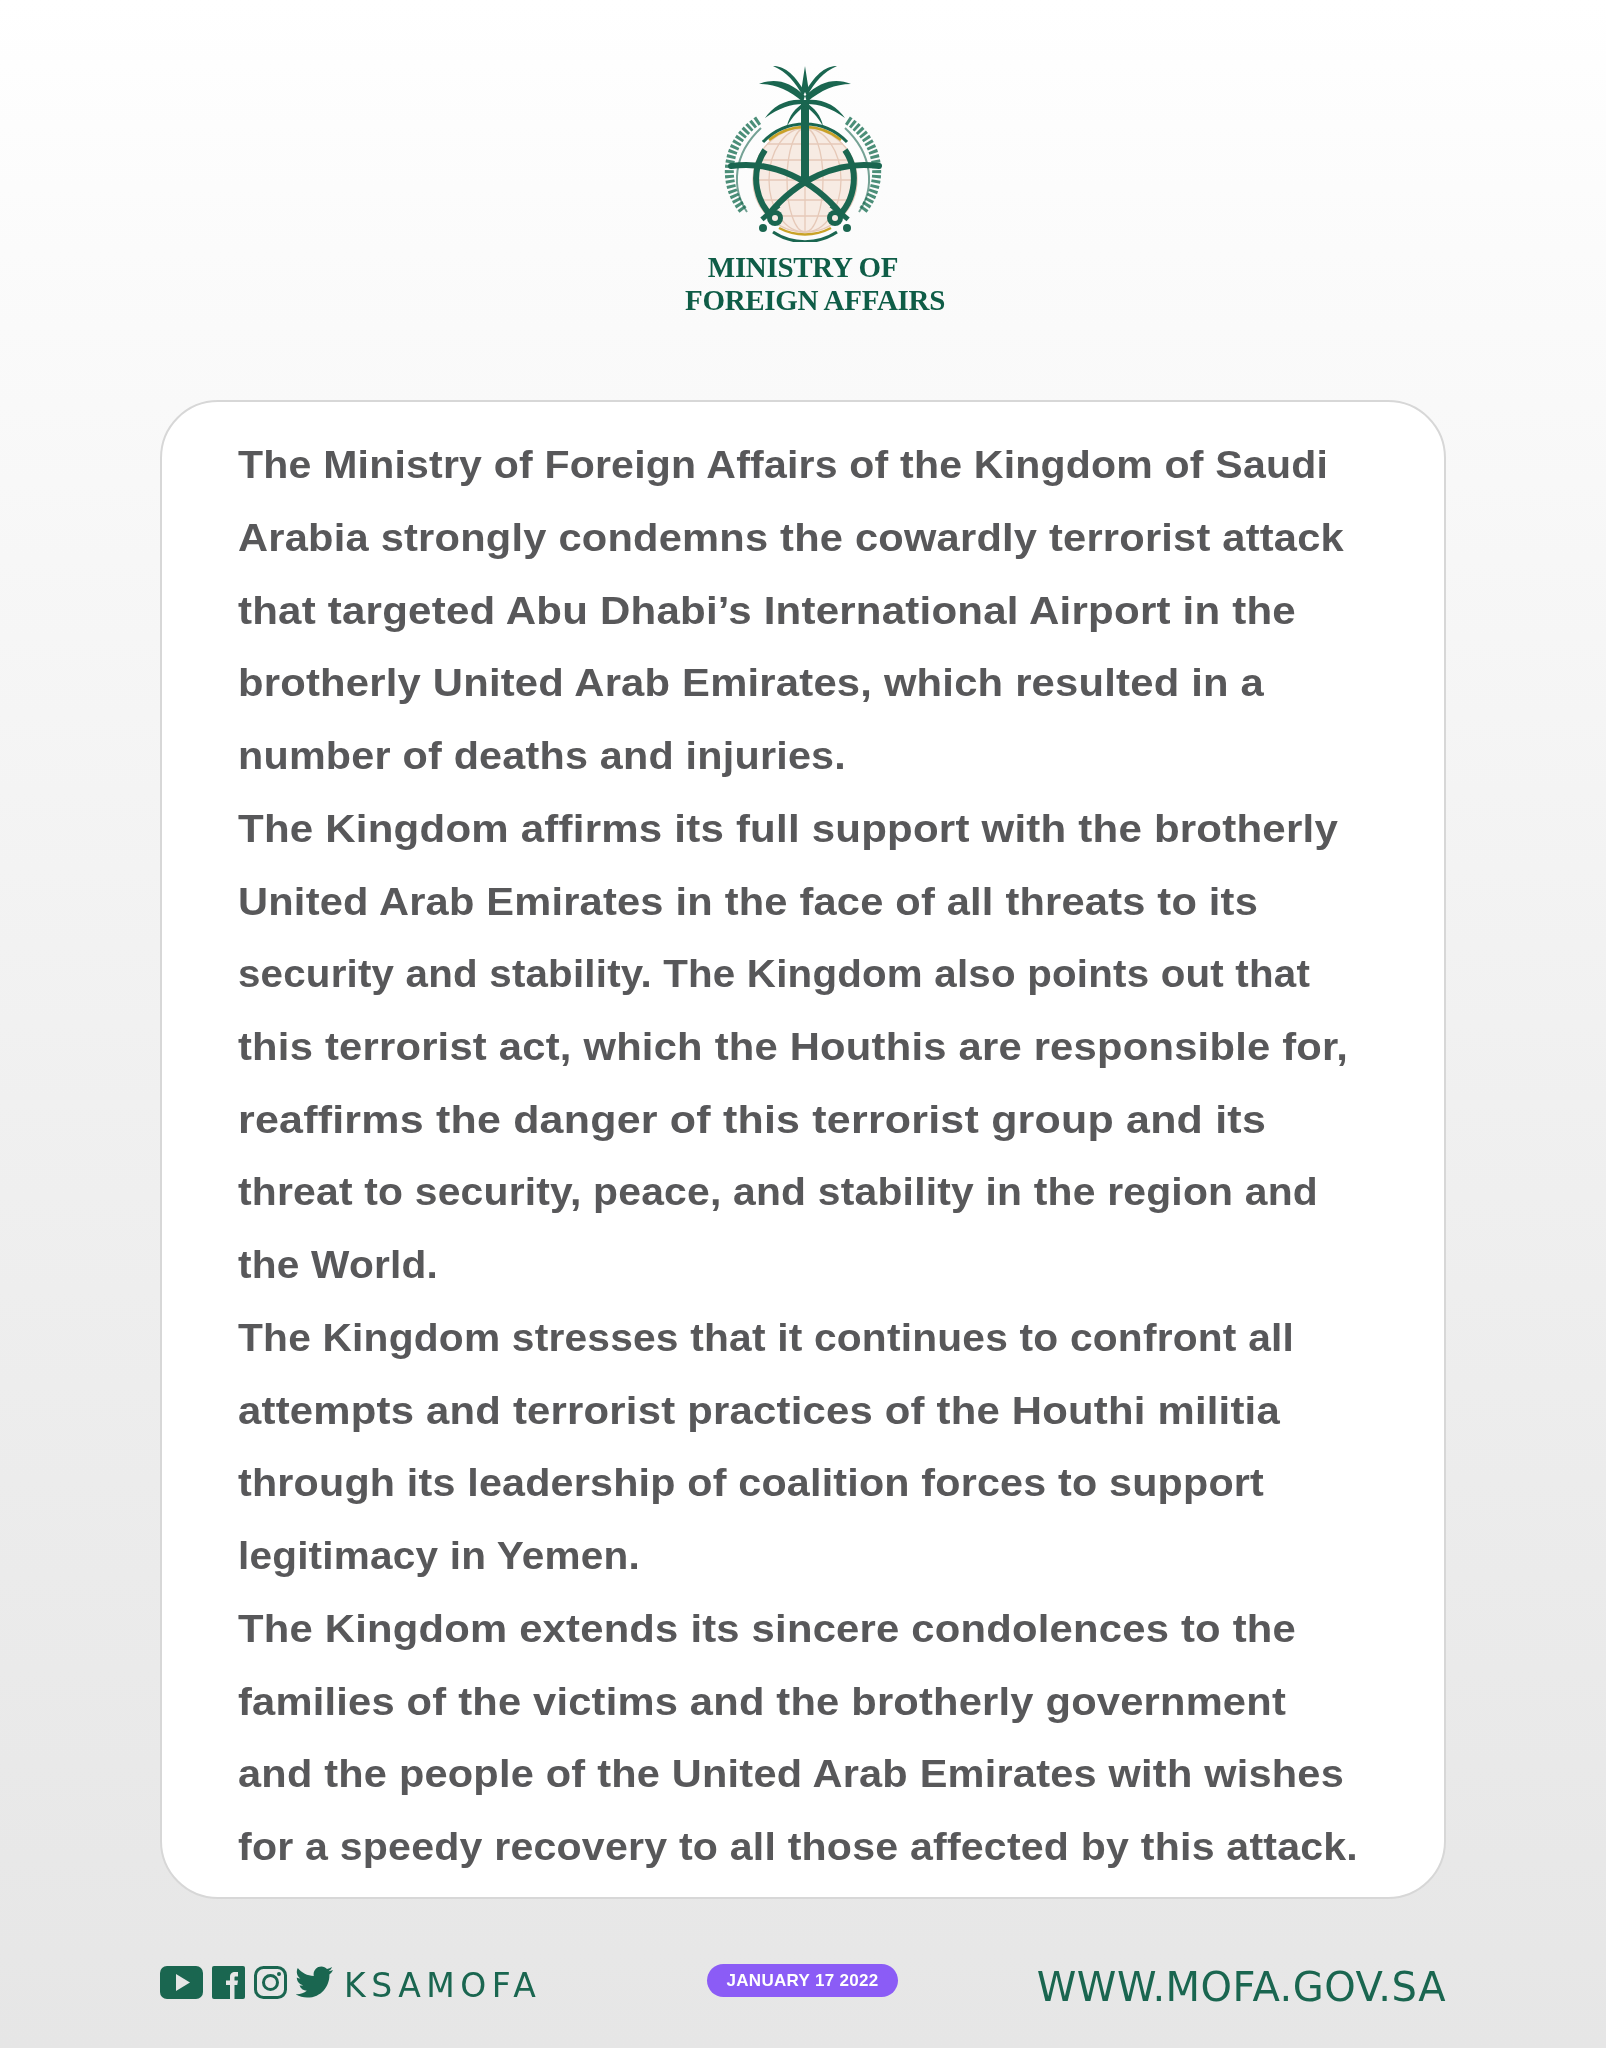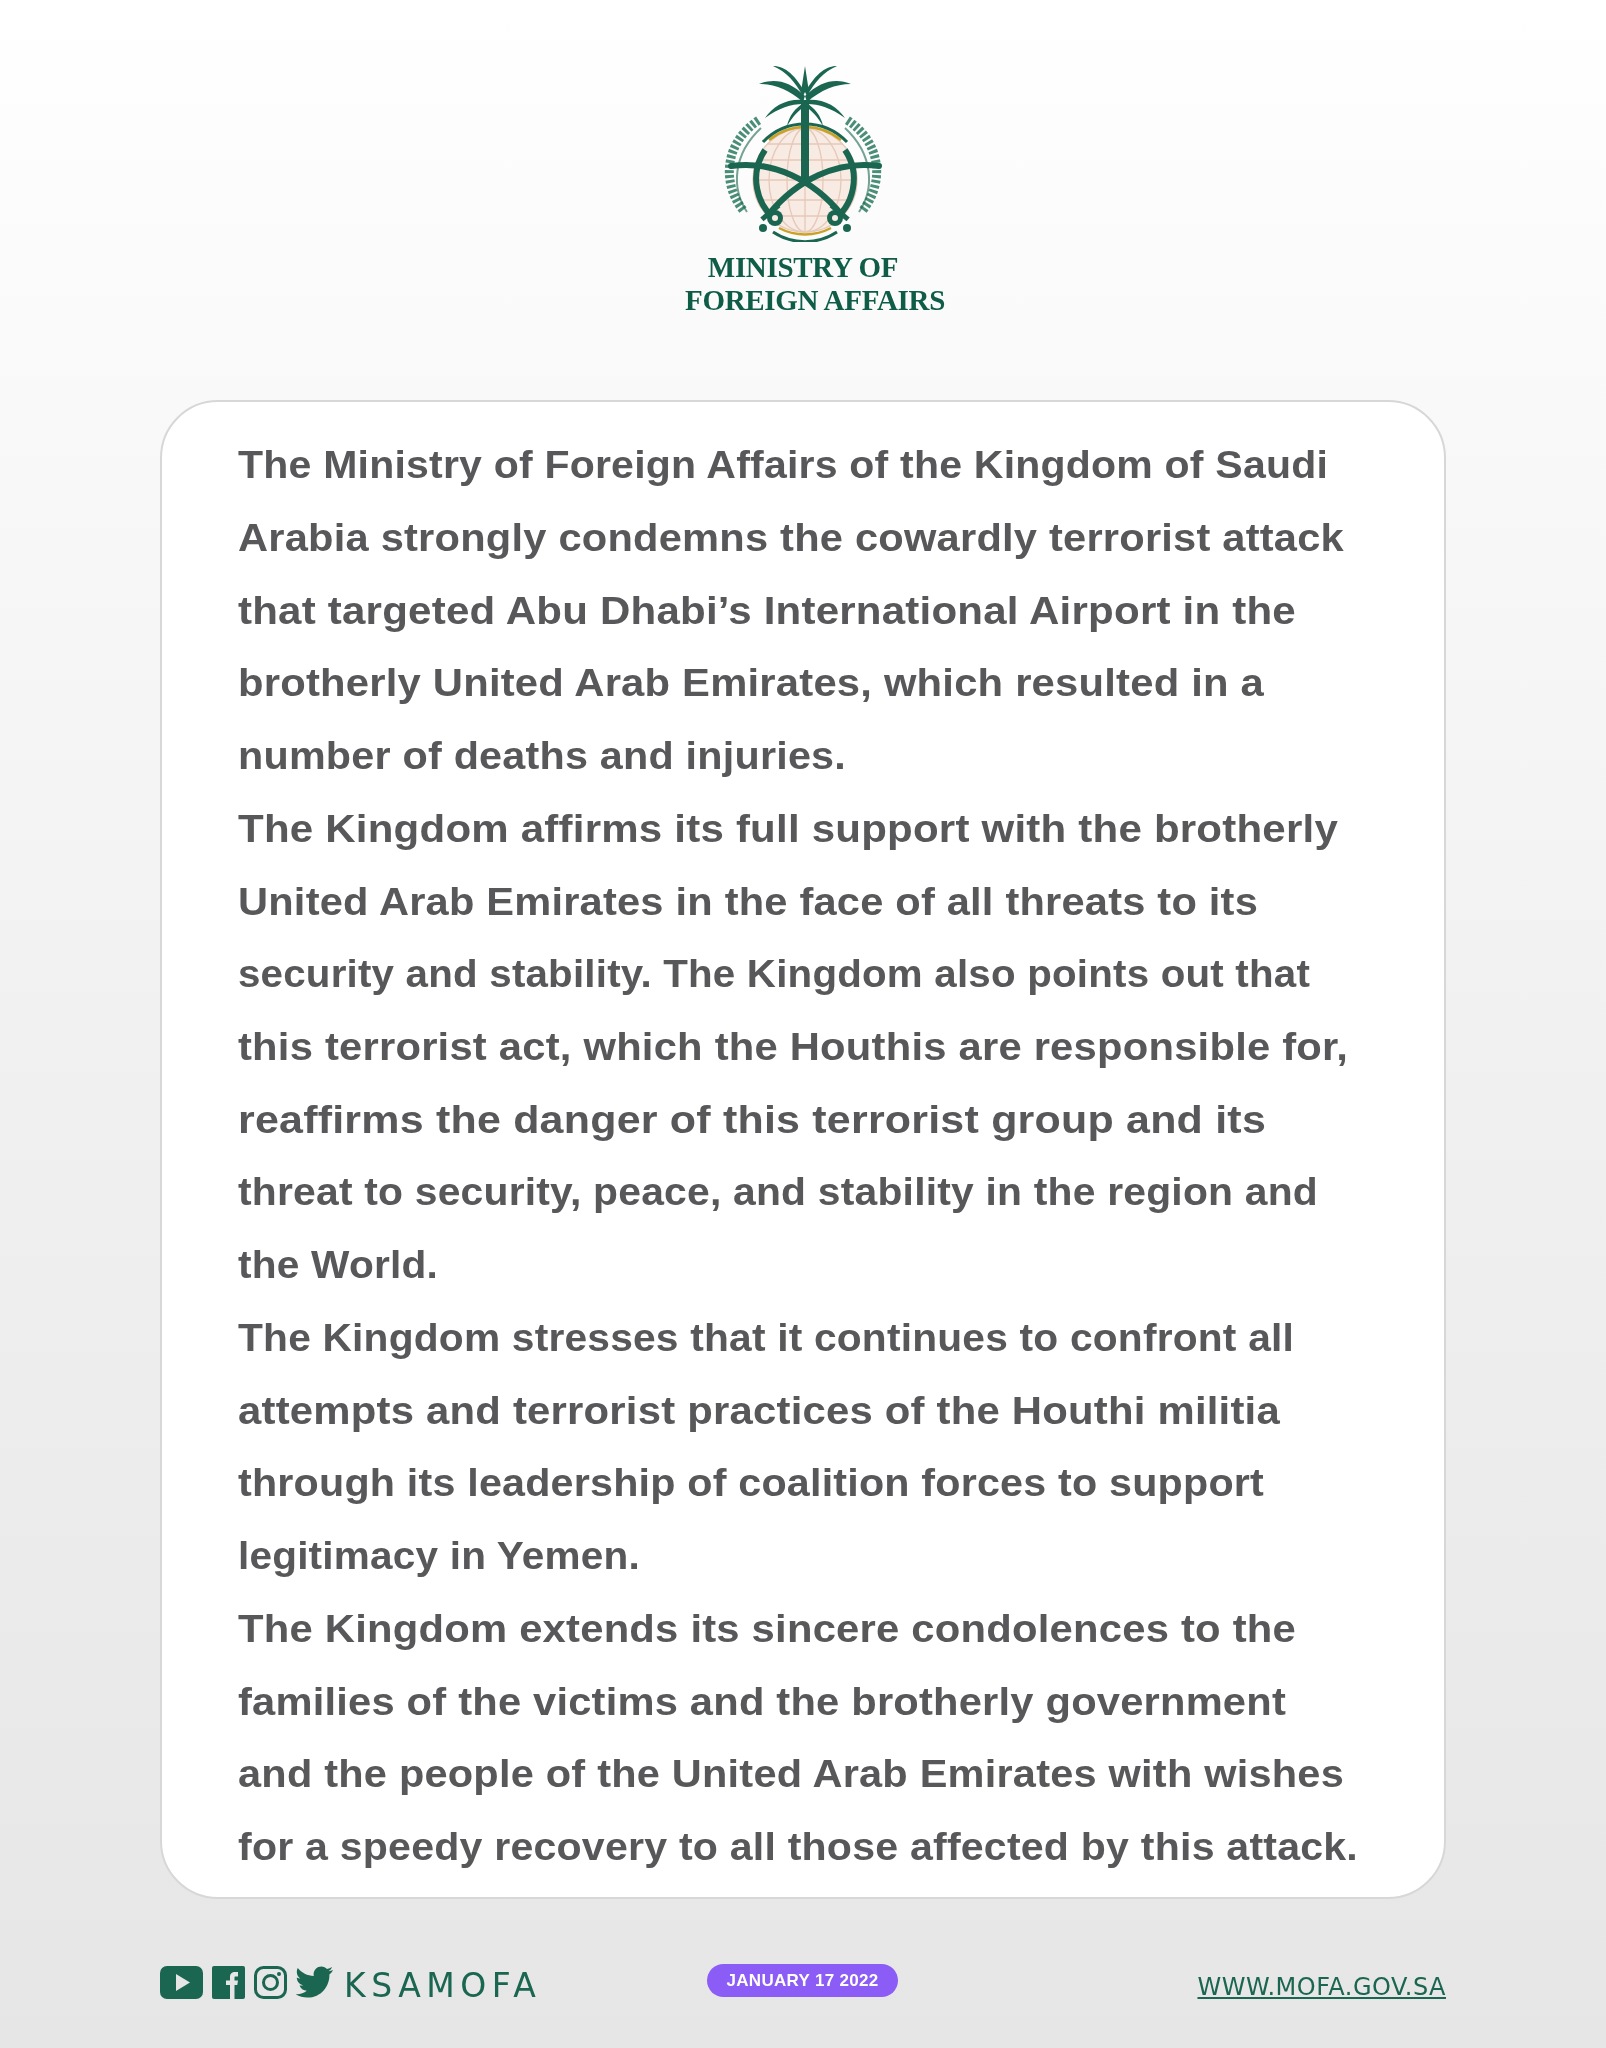--- a/index.html
+++ b/index.html
@@ -41,22 +41,22 @@
   .handle {
     position: absolute; left: 344px; top: 19px; font-family: "DejaVu Sans", sans-serif;
     color: #1a6650; font-size: 33px; line-height: 34px; letter-spacing: 5.5px; font-weight: normal; text-align: right;
   }
   .date-pill {
     position: absolute; left: 707px; top: 14px; width: 191px; height: 33px; border-radius: 17px;
     background: #8b5cf6; color: #ffffff; font-weight: bold; font-size: 17px;
     text-align: center; line-height: 33px; letter-spacing: 0.3px;
   }
   .website {
-    position: absolute; right: 160px; top: 21px; color: #1a6650; font-size: 24px;
-    line-height: 32px; font-family: "DejaVu Sans", sans-serif; letter-spacing: 0.5px; text-decoration: underline;
+    position: absolute; right: 160px; top: 21px; color: #1a6650; font-size: 40px;
+    line-height: 32px; font-family: "DejaVu Sans", sans-serif; letter-spacing: 0.5px;
   }
 </style>
 </head>
 <body>
 
 <div class="logo">
   <svg class="emblem" viewBox="0 0 200 180" width="200" height="180">
 
     <path d="M40 148 C18 120 22 80 56 58" fill="none" stroke="#2c7a60" stroke-width="9" stroke-dasharray="3 2" opacity="0.85"></path>
     <path d="M160 148 C182 120 178 80 144 58" fill="none" stroke="#2c7a60" stroke-width="9" stroke-dasharray="3 2" opacity="0.85"></path>

